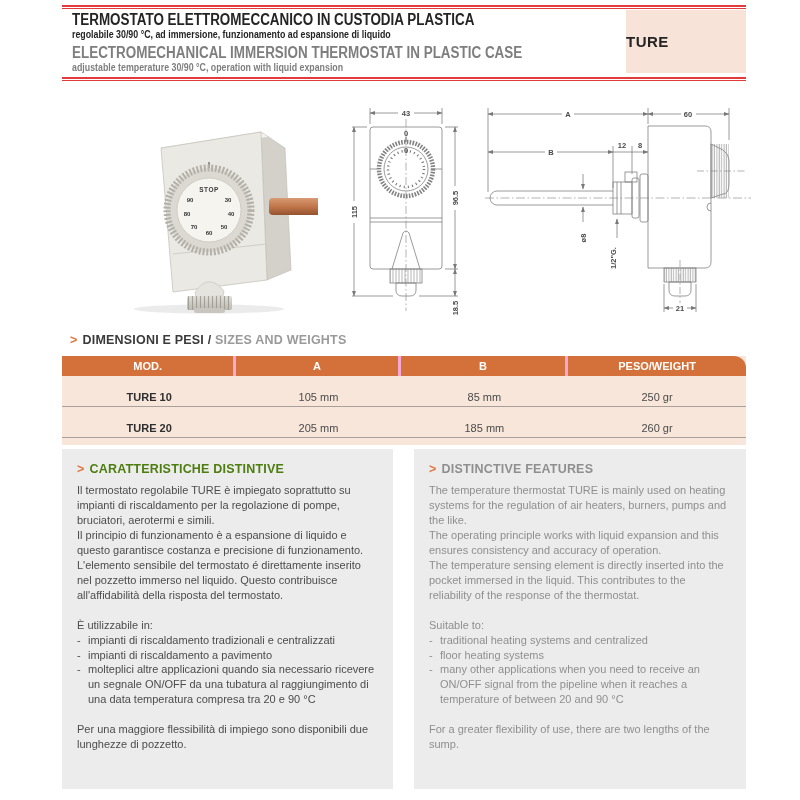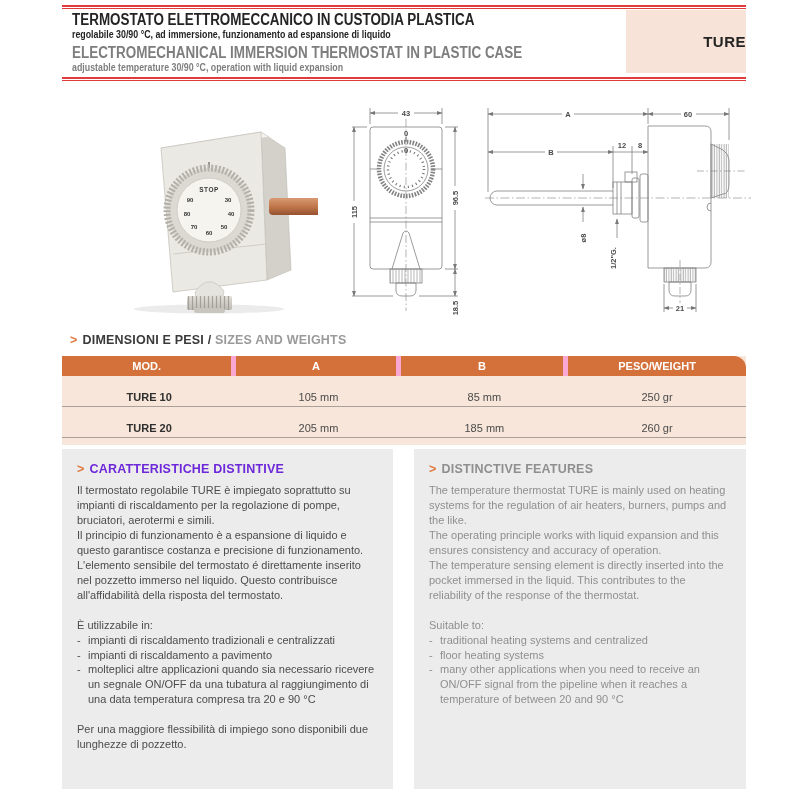--- a/index.html
+++ b/index.html
@@ -11,56 +11,56 @@
         border-top:2px solid #e23b3b;border-bottom:1px solid #e23b3b;}
   .rule-top{top:5px;}
   .rule-bottom{top:77px;}
   .header-content{position:absolute;left:72px;top:11px;width:540px;}
   .t-condensed{transform:scaleX(.84);transform-origin:0 0;white-space:nowrap;}
   .title-it{font-size:16px;font-weight:bold;color:#242424;line-height:17px;}
   .sub-it{font-size:10.5px;font-weight:bold;color:#242424;line-height:12px;}
   .title-en{font-size:16px;font-weight:bold;color:#7e7e7e;line-height:17px;margin-top:4px;}
   .sub-en{font-size:10.5px;font-weight:bold;color:#7e7e7e;line-height:12px;}
   .code-box{position:absolute;left:626px;top:10px;width:120px;height:63px;background:#f7e3d7;
-            display:flex;align-items:center;justify-content:flex-end;
+            display:flex;align-items:center;justify-content:flex-start;
             font-size:15px;font-weight:bold;color:#242424;letter-spacing:.5px;}
 
   
   .photo{position:absolute;left:103px;top:112px;width:215px;height:202px;}
   .draw-front{position:absolute;left:344px;top:101px;width:136px;height:217px;}
   .draw-side{position:absolute;left:483px;top:100px;width:272px;height:221px;}
   svg text{font-family:"Liberation Sans",sans-serif;}
   .dimtxt{font-size:7.5px;fill:#4a4a4a;font-weight:bold;}
   .dimbg{fill:#ffffff;}
 
   
   .sizes-head{position:absolute;left:70px;top:333px;font-size:12.5px;font-weight:bold;letter-spacing:.2px;}
   .arrow{color:#e0763c;font-weight:bold;margin-right:5px;}
   .sizes-head .head-it{color:#3a3a3a;}
   .sizes-head .head-en{color:#9a9a9a;}
 
   
   .size-table{position:absolute;left:62px;top:356px;width:684px;background:#f7e6d9;}
   .thead{display:flex;height:20px;background:#d4703a;border-radius:0 12px 0 0;overflow:hidden;}
   .thead .cell{display:flex;align-items:center;justify-content:center;color:#ffffff;
-               font-size:11px;font-weight:bold;border-right:5px solid #f9a8d4;box-sizing:border-box;}
+               font-size:11px;font-weight:bold;border-right:3px solid #f9a8d4;box-sizing:border-box;}
   .thead .cell:last-child{border-right:none;}
   .trow{display:flex;height:18px;border-bottom:1px solid #a9a199;font-size:11px;color:#4a4a4a;margin-top:12px;}
   .trow .cell{display:flex;align-items:center;justify-content:center;}
   .trow .mod{font-weight:bold;color:#2f2f2f;}
   .c0{width:25.5%}.c1{width:24%}.c2{width:24.5%}.c3{width:26%}
   .t-footpad{height:7px;}
 
   
   .panel{position:absolute;top:449px;height:340px;background:#ececec;box-sizing:border-box;
          padding:13px 15px 0 15px;}
   .panel-left{left:62px;width:331px;}
   .panel-right{left:414px;width:332px;}
   .panel-head{font-size:12.5px;font-weight:bold;margin-bottom:7px;letter-spacing:.2px;}
-  .panel-left .panel-title{color:#6d28d9;}
+  .panel-left .panel-title{color:#4d7c0f;}
   .panel-right .panel-title{color:#8f8f8f;}
   .panel-body{font-size:11px;line-height:1.36;}
   .panel-left .panel-body{color:#4c4c4c;}
   .panel-right .panel-body{color:#8f8f8f;}
   .pgap{height:15px;}
   .bullet{display:flex;}
   .bullet::before{content:"-";flex:none;width:11px;}
 </style>
 </head>
 <body>
@@ -304,14 +304,15 @@
     <div class="bullet">
         <span>traditional heating systems and centralized</span>
       </div>
     <div class="bullet">
         <span>floor heating systems</span>
       </div>
     <div class="bullet">
         <span>many other applications when you need to receive an ON/OFF signal from the pipeline when it reaches a temperature of between 20 and 90 °C</span>
       </div>
     <div class="pgap"></div>
+    <div>For a greater flexibility of use, there are two lengths of the sump.</div>
   </div>
 </div>
 
 </body></html>

